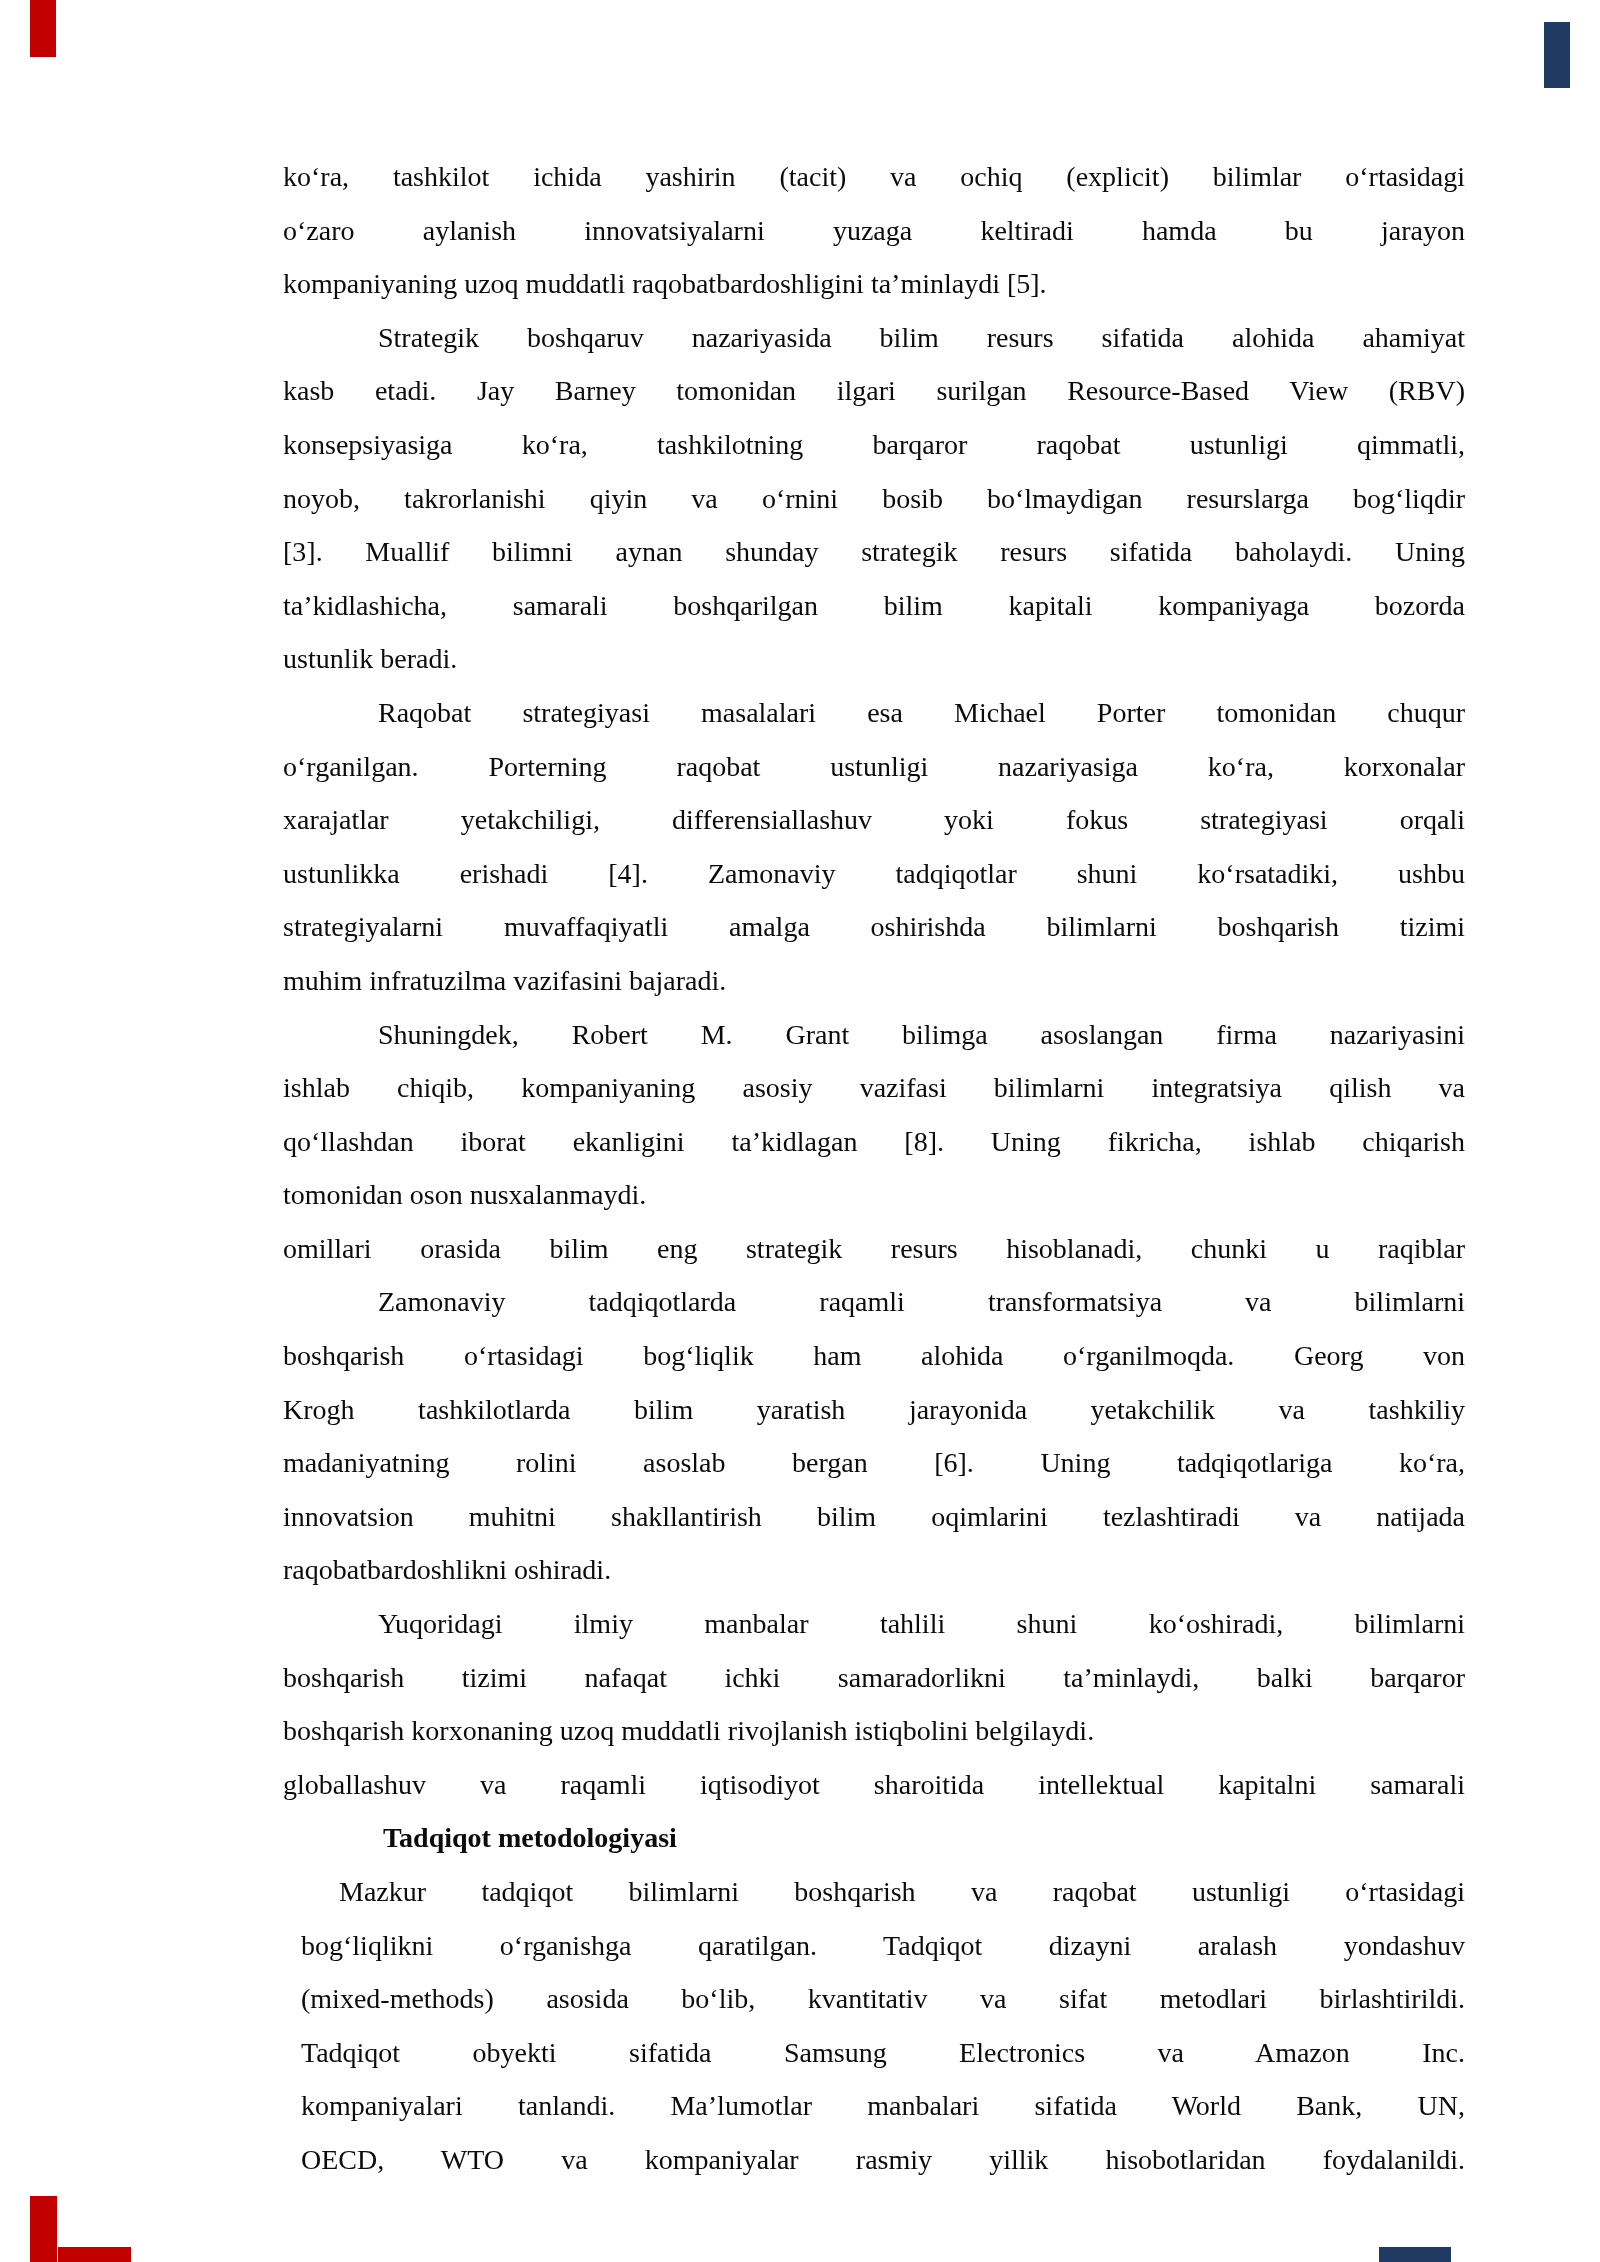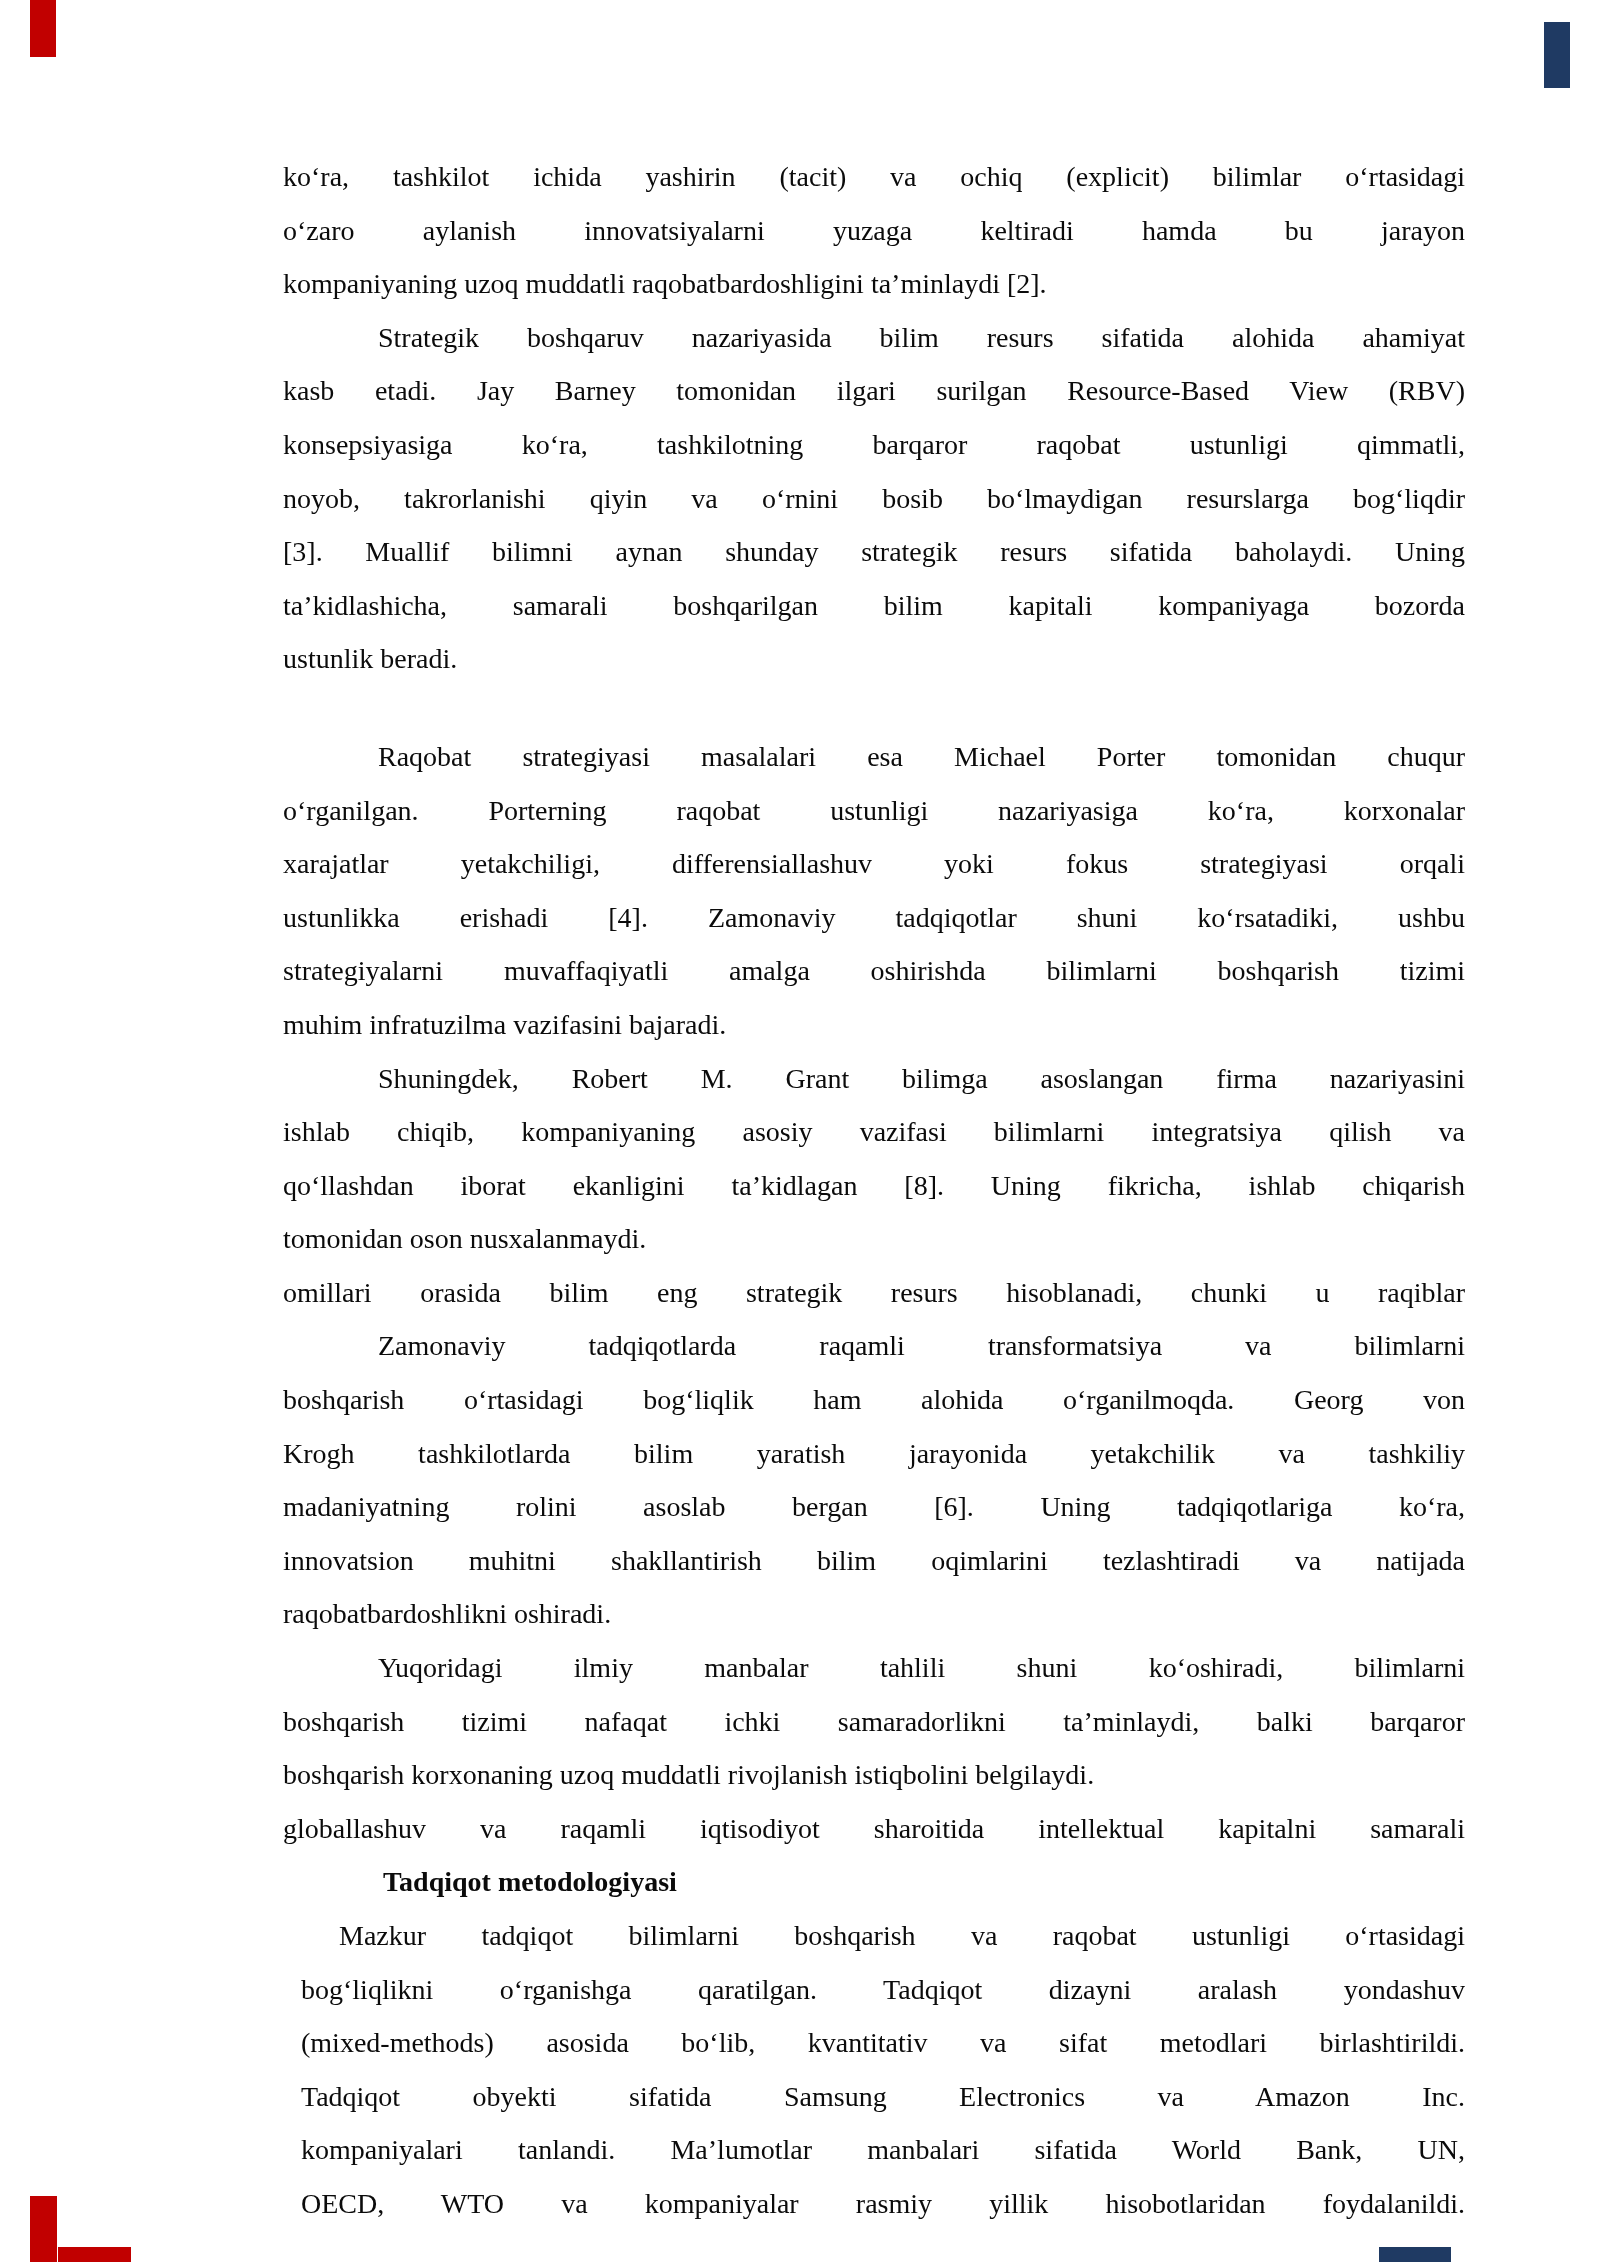--- a/index.html
+++ b/index.html
@@ -33,33 +33,33 @@
     position: absolute;
   }
 </style>
 </head>
 <body>
 
 <main class="text-block" id="text-block" style="color: rgb(11, 11, 11);">
     <div class="para">
       <div class="line">ko‘ra, tashkilot ichida yashirin (tacit) va ochiq (explicit) bilimlar o‘rtasidagi</div>
       <div class="line">o‘zaro aylanish innovatsiyalarni yuzaga keltiradi hamda bu jarayon</div>
-      <div class="line endline">kompaniyaning uzoq muddatli raqobatbardoshligini ta’minlaydi [2].</div>
+      <div class="line endline">kompaniyaning uzoq muddatli raqobatbardoshligini ta’minlaydi [5].</div>
     </div>
     <div class="para">
       <div class="line" style="text-indent: 95px;">Strategik boshqaruv nazariyasida bilim resurs sifatida alohida ahamiyat</div>
       <div class="line">kasb etadi. Jay Barney tomonidan ilgari surilgan Resource-Based View (RBV)</div>
       <div class="line">konsepsiyasiga ko‘ra, tashkilotning barqaror raqobat ustunligi qimmatli,</div>
       <div class="line">noyob, takrorlanishi qiyin va o‘rnini bosib bo‘lmaydigan resurslarga bog‘liqdir</div>
       <div class="line">[3]. Muallif bilimni aynan shunday strategik resurs sifatida baholaydi. Uning</div>
       <div class="line">ta’kidlashicha, samarali boshqarilgan bilim kapitali kompaniyaga bozorda</div>
       <div class="line endline">ustunlik beradi.</div>
     </div>
     <div class="para">
-      <div class="line" style="text-indent: 95px; margin-top: 44px;">Raqobat strategiyasi masalalari esa Michael Porter tomonidan chuqur</div>
+      <div class="line" style="text-indent: 95px;">Raqobat strategiyasi masalalari esa Michael Porter tomonidan chuqur</div>
       <div class="line">o‘rganilgan. Porterning raqobat ustunligi nazariyasiga ko‘ra, korxonalar</div>
       <div class="line">xarajatlar yetakchiligi, differensiallashuv yoki fokus strategiyasi orqali</div>
       <div class="line">ustunlikka erishadi [4]. Zamonaviy tadqiqotlar shuni ko‘rsatadiki, ushbu</div>
       <div class="line">strategiyalarni muvaffaqiyatli amalga oshirishda bilimlarni boshqarish tizimi</div>
       <div class="line endline">muhim infratuzilma vazifasini bajaradi.</div>
     </div>
     <div class="para">
       <div class="line" style="text-indent: 95px;">Shuningdek, Robert M. Grant bilimga asoslangan firma nazariyasini</div>
       <div class="line">ishlab chiqib, kompaniyaning asosiy vazifasi bilimlarni integratsiya qilish va</div>
       <div class="line">qo‘llashdan iborat ekanligini ta’kidlagan [8]. Uning fikricha, ishlab chiqarish</div>

